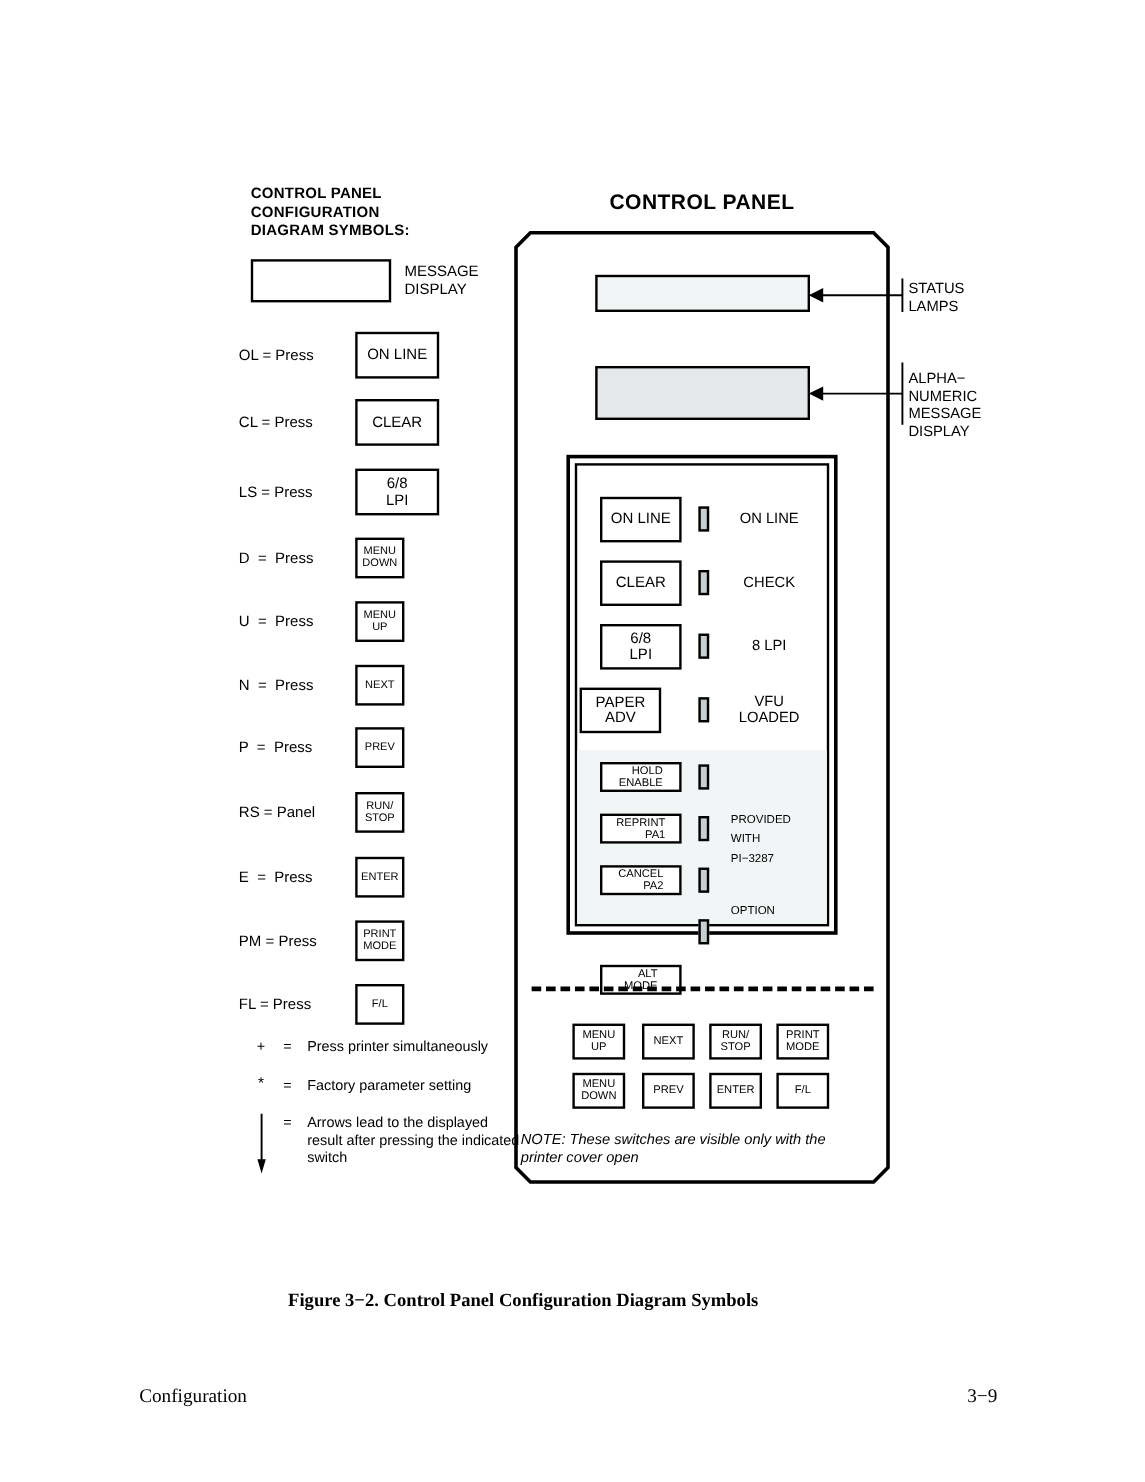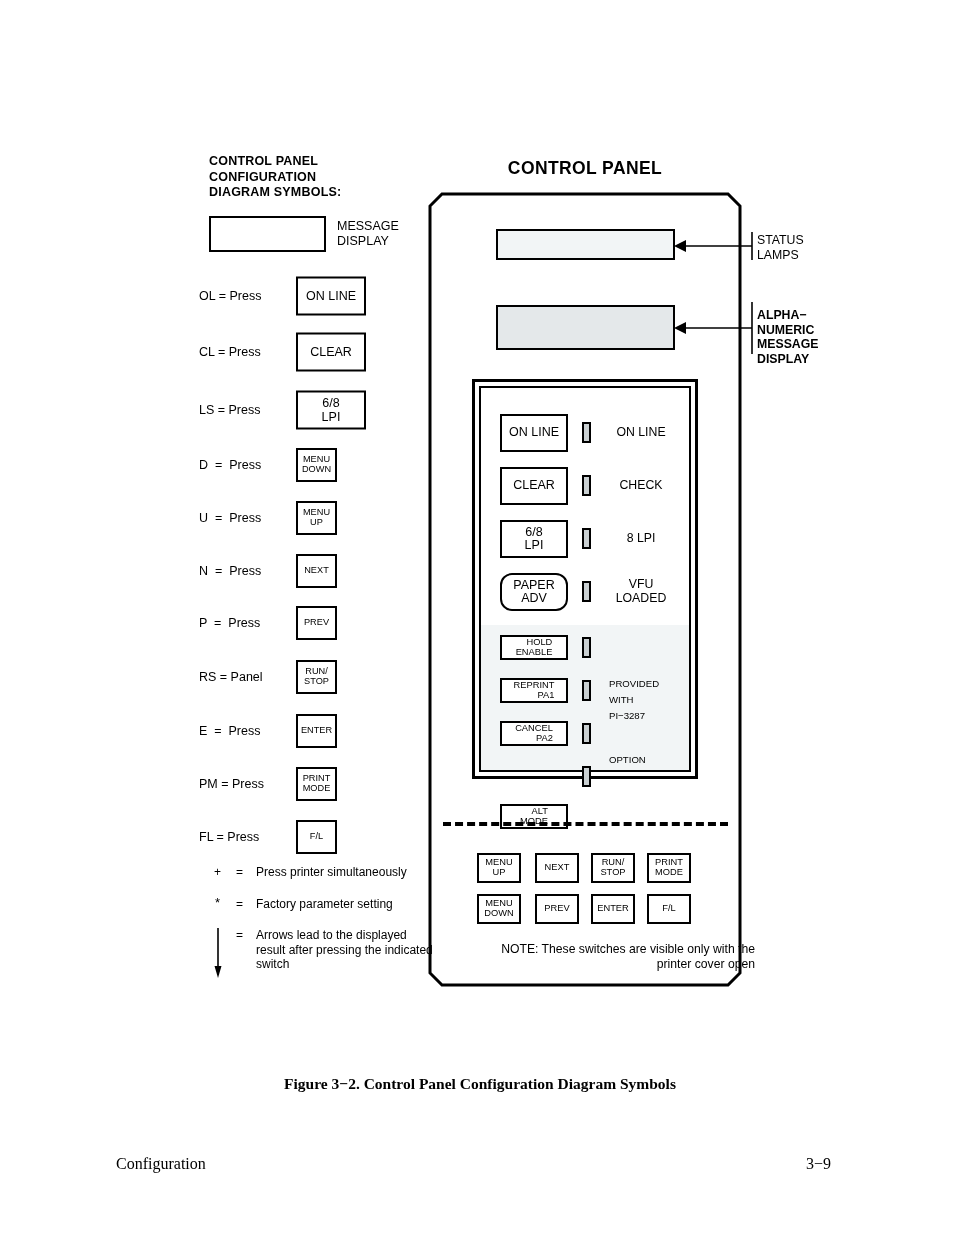--- a/index.html
+++ b/index.html
@@ -151,21 +151,21 @@
     box-sizing: border-box;
     background: #e4e8ea;
   }
 
   .callout-label {
     position: absolute;
     font-size: 12.3px;
     line-height: 14.5px;
   }
   #status-lamps-label { left: 757px; top: 233px; }
-  #alpha-display-label { left: 757px; top: 308px; font-weight: bold; }
+  #alpha-display-label { left: 757px; top: 308px; }
 
   
   #keypad-outer {
     left: 472px;
     top: 379px;
     width: 226px;
     height: 400px;
     border: 3px solid #000;
     box-sizing: border-box;
     background: #ffffff;
@@ -242,38 +242,38 @@
     background: #fff;
     display: flex;
     align-items: center;
     justify-content: center;
     text-align: center;
     font-size: 9.3px;
     line-height: 1.05;
   }
 
   #hidden-note {
-    left: 465px;
+    left: 434px;
     top: 942px;
     width: 290px;
-    text-align: right;
+    text-align: left;
     font-size: 12.2px;
+    font-style: italic;
     line-height: 15px;
   }
 
   
   #figure-caption {
     left: 0px;
     top: 1075px;
     width: 872px;
     text-align: center;
     font-family: "Liberation Serif", serif;
     font-size: 15.5px;
     font-weight: bold;
-    padding-left: 44px;
   }
   #footer-left {
     left: 116px;
     top: 1155px;
     font-family: "Liberation Serif", serif;
     font-size: 16px;
   }
   #footer-right {
     left: 806px;
     top: 1155px;
@@ -386,21 +386,21 @@
     <div id="main-keys">
         <div class="panel-key main" style="position: absolute; left: 19px; top: 26px;">ON LINE</div>
         <div class="led" style="left: 101px; top: 34px;"></div>
         <div class="led-label" style="left: 118px; width: 84px; top: 37px;">ON LINE</div>
         <div class="panel-key main" style="position: absolute; left: 19px; top: 79px;">CLEAR</div>
         <div class="led" style="left: 101px; top: 87px;"></div>
         <div class="led-label" style="left: 118px; width: 84px; top: 90px;">CHECK</div>
         <div class="panel-key main" style="position: absolute; left: 19px; top: 132px;">6/8<br>LPI</div>
         <div class="led" style="left: 101px; top: 140px;"></div>
         <div class="led-label" style="left: 118px; width: 84px; top: 143px;">8 LPI</div>
-        <div class="panel-key main" style="position: absolute; left: 19px; top: 185px; border-radius: 12px;">PAPER<br>ADV</div>
+        <div class="panel-key main" style="position: absolute; left: 2px; top: 185px;">PAPER<br>ADV</div>
         <div class="led" style="left: 101px; top: 193px;"></div>
         <div class="led-label" style="left: 118px; width: 84px; top: 189px;">VFU<br>LOADED</div>
       </div>
     <div id="option-keys">
         <div class="panel-key opt" style="position: absolute; left: 19px; top: 247px;">HOLD<br>ENABLE</div>
         <div class="led" style="left: 101px; top: 249px;"></div>
         <div class="panel-key opt" style="position: absolute; left: 19px; top: 290px;">REPRINT<br>PA1</div>
         <div class="led" style="left: 101px; top: 292px;"></div>
         <div class="panel-key opt" style="position: absolute; left: 19px; top: 333px;">CANCEL<br>PA2</div>
         <div class="led" style="left: 101px; top: 335px;"></div>

